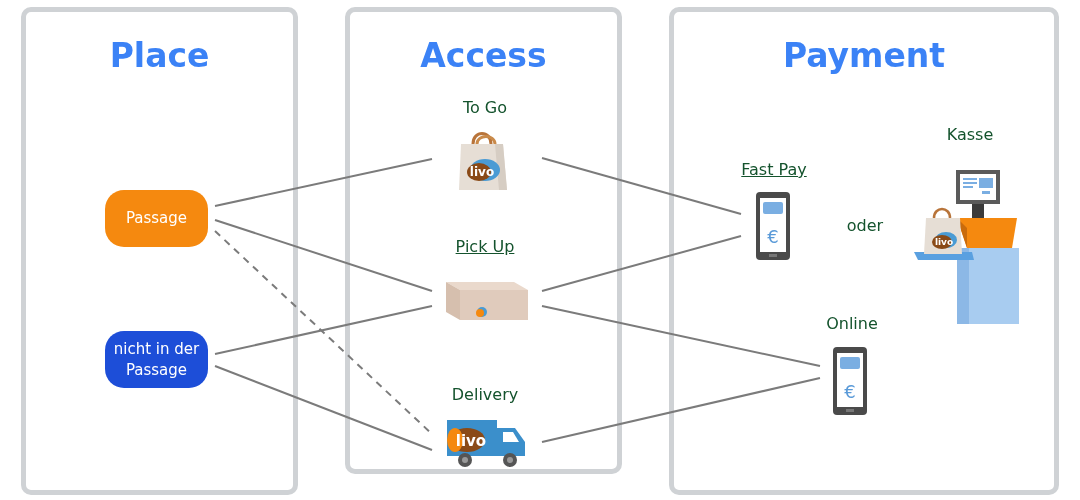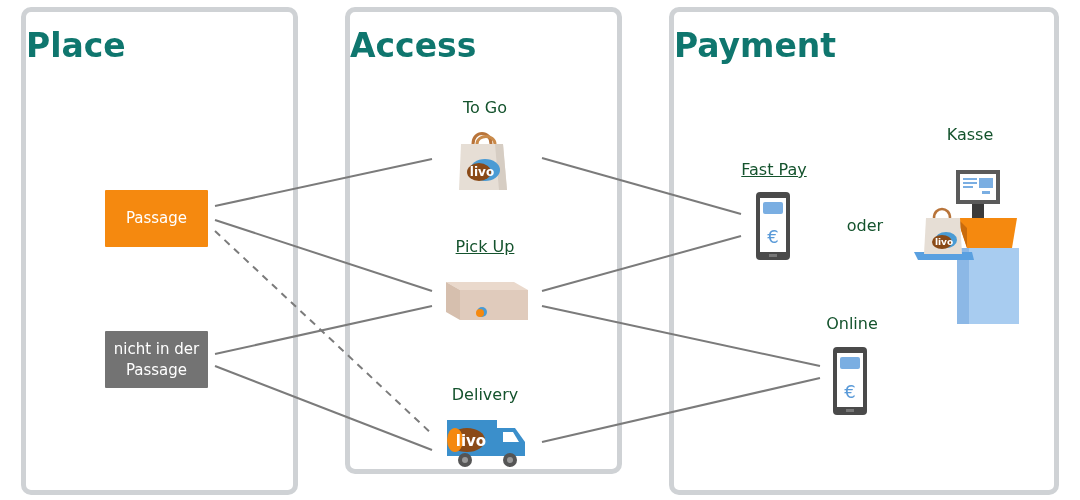--- a/index.html
+++ b/index.html
@@ -1,25 +1,25 @@
 <!DOCTYPE html>
 <html><head>
 <meta charset="utf-8">
 <style>
   html,body{margin:0;padding:0;background:#ffffff;}
   body{width:1080px;height:500px;position:relative;overflow:hidden;font-family:"DejaVu Sans","Liberation Sans",sans-serif;}
   .panel{position:absolute;border:5px solid #cfd2d5;border-radius:10px;box-sizing:border-box;background:#fff;}
-  .panel-title{position:absolute;left:0;right:0;top:14px;font-weight:bold;font-size:33px;color:#0f766e;letter-spacing:0px;}
+  .panel-title{position:absolute;left:0;right:0;top:24px;text-align:center;font-weight:bold;font-size:33px;color:#3b82f6;letter-spacing:0px;}
   #p-place{left:21px;top:7px;width:277px;height:488px;}
   #p-access{left:345px;top:7px;width:277px;height:467px;}
   #p-payment{left:669px;top:7px;width:390px;height:488px;padding-left:23px;}
   svg#lines{position:absolute;left:0;top:0;width:1080px;height:500px;pointer-events:none;}
-  .node-box{position:absolute;border-radius:1px;color:#fff;font-size:15px;display:flex;align-items:center;justify-content:center;text-align:center;line-height:21px;font-weight:normal;}
+  .node-box{position:absolute;border-radius:19px;color:#fff;font-size:15px;display:flex;align-items:center;justify-content:center;text-align:center;line-height:21px;font-weight:normal;}
   #box-passage{left:105px;top:190px;width:103px;height:57px;background:#f5890f;}
-  #box-nicht{left:105px;top:331px;width:103px;height:57px;background:#737373;}
+  #box-nicht{left:105px;top:331px;width:103px;height:57px;background:#1d4ed8;}
   .label{position:absolute;font-size:16px;color:#14532d;text-align:center;white-space:nowrap;}
   .icon{position:absolute;}
 </style>
 </head>
 <body>
 
 <div class="panel" id="p-place">
   <div class="panel-title">Place</div>
 </div>
 <div class="panel" id="p-access">

